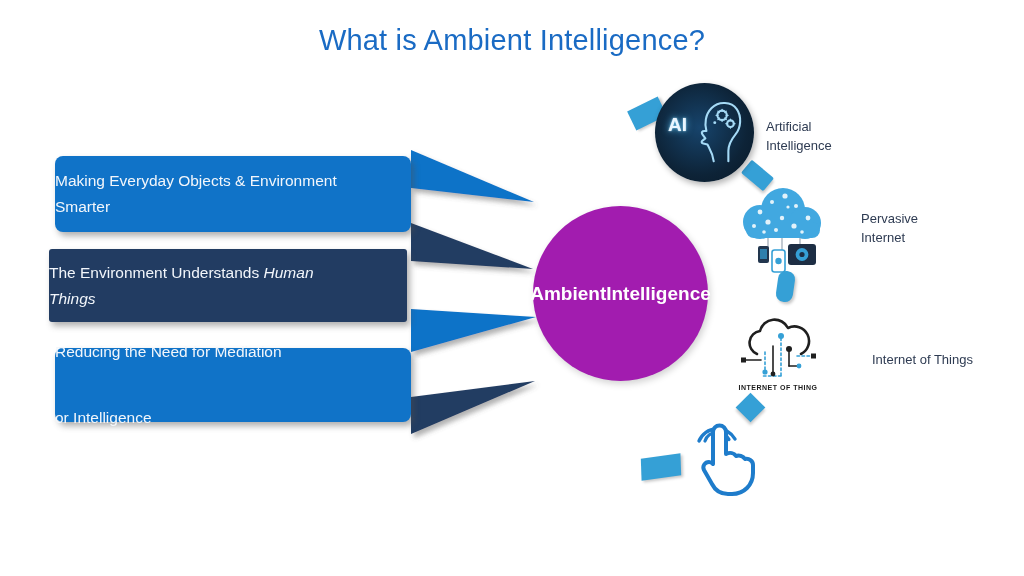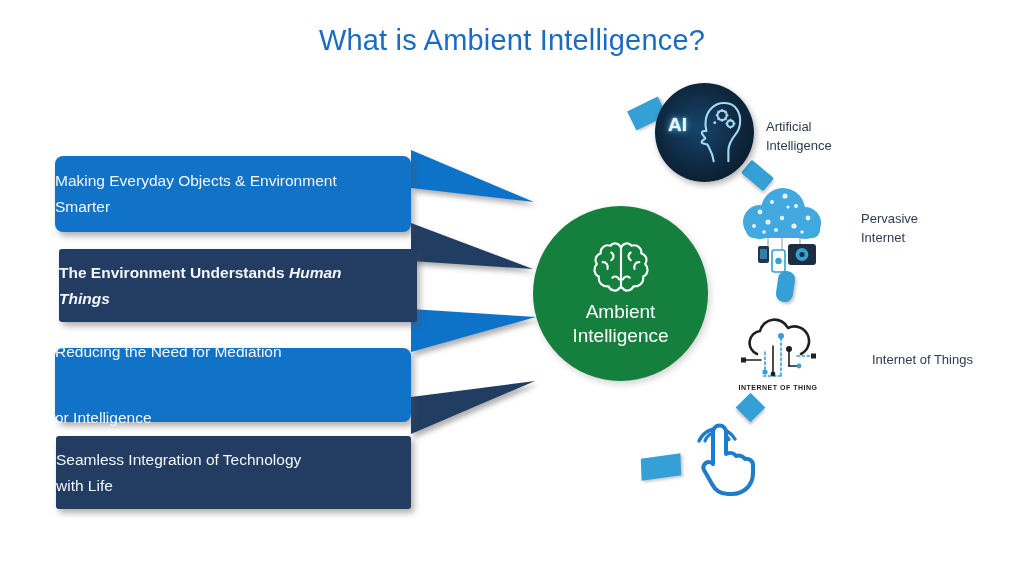--- a/index.html
+++ b/index.html
@@ -9,29 +9,29 @@
   .title{position:absolute;top:24px;left:0;width:1024px;text-align:center;
          font-size:29px;color:#1a6bc4;letter-spacing:.2px;}
   
   .banner{position:absolute;display:flex;flex-direction:column;justify-content:center;
           text-align:left;color:#f2f6fb;font-size:15.5px;
           box-shadow:3px 4px 6px rgba(80,80,80,.45);margin-top:44px;}
   .banner .bl{line-height:26px;}
   .bright{background:#1073c8;border-radius:8px;}
   .dark{background:#223c62;border-radius:3px;}
   .b1{left:55px;top:112px;width:356px;height:76px;}
-  .b2{left:59px;top:205px;width:358px;height:73px;font-weight:bold;}
+  .b2{left:49px;top:205px;width:358px;height:73px;}
   .b3{left:55px;top:304px;width:356px;height:74px;gap:40px;}
   .b4{left:56px;top:392px;width:355px;height:73px;}
   
   #tails{position:absolute;left:0;top:0;pointer-events:none;}
   
   .hub{position:absolute;left:533px;top:206px;width:175px;height:175px;border-radius:50%;
-       background:#15803d;display:flex;flex-direction:column;align-items:center;
-       justify-content:center;color:#fff;box-shadow:2px 3px 7px rgba(0,0,0,.18);}
+       background:#a21caf;display:flex;flex-direction:row;align-items:center;
+       justify-content:center;color:#fff;box-shadow:2px 3px 7px rgba(0,0,0,.18);font-weight:bold;}
   .hub svg{margin-bottom:7px;}
   .hub-t{font-size:19px;line-height:24px;}
   
   .rlabel{position:absolute;color:#2e3b52;font-size:13px;line-height:19px;}
   .ai-badge{position:absolute;left:655px;top:83px;width:99px;height:99px;border-radius:50%;
             background:radial-gradient(circle at 45% 45%,#17446c 0%,#0d2337 62%,#081827 100%);
             box-shadow:2px 3px 6px rgba(0,0,0,.3);}
   .ai-text{position:absolute;left:13px;top:31px;font-size:19px;font-weight:bold;color:#eaf6ff;
            text-shadow:0 0 7px #59c4f7,0 0 2px #bfe9ff;}
   .ai-head{position:absolute;left:42px;top:15px;}
@@ -69,24 +69,20 @@
     <div class="bl">Making Everyday Objects &amp; Environment</div>
     <div class="bl">Smarter</div>
   </div>
   <div class="banner dark b2">
     <div class="bl"><span>The Environment Understands</span> <i>Human</i></div>
     <div class="bl"><i>Things</i></div>
   </div>
   <div class="banner bright b3">
     <div class="bl">Reducing the Need for Mediation</div>
     <div class="bl">or Intelligence</div>
-  </div>
-  <div class="banner dark b4">
-    <div class="bl">Seamless Integration of Technology</div>
-    <div class="bl">with Life</div>
   </div>
 
   <div class="hub">
     <svg width="62" height="54" viewBox="0 0 64 56" fill="none" stroke="#ffffff" stroke-width="2.2" stroke-linecap="round" stroke-linejoin="round">
       <path d="M32,9 C30,4 24,3 21,7 C15,5 10,10 11,15 C6,16 4,22 7,26 C3,30 4,37 9,39 C8,45 13,50 19,49 C21,54 28,55 30,51 L32,50"></path>
       <path d="M32,9 C34,4 40,3 43,7 C49,5 54,10 53,15 C58,16 60,22 57,26 C61,30 60,37 55,39 C56,45 51,50 45,49 C43,54 36,55 34,51 L32,50"></path>
       <path d="M32,8 L32,50"></path>
       <path d="M22,14 C25,16 25,20 22,22"></path>
       <path d="M13,24 C17,24 19,27 18,31"></path>
       <path d="M23,40 C26,38 29,39 30,42"></path>

